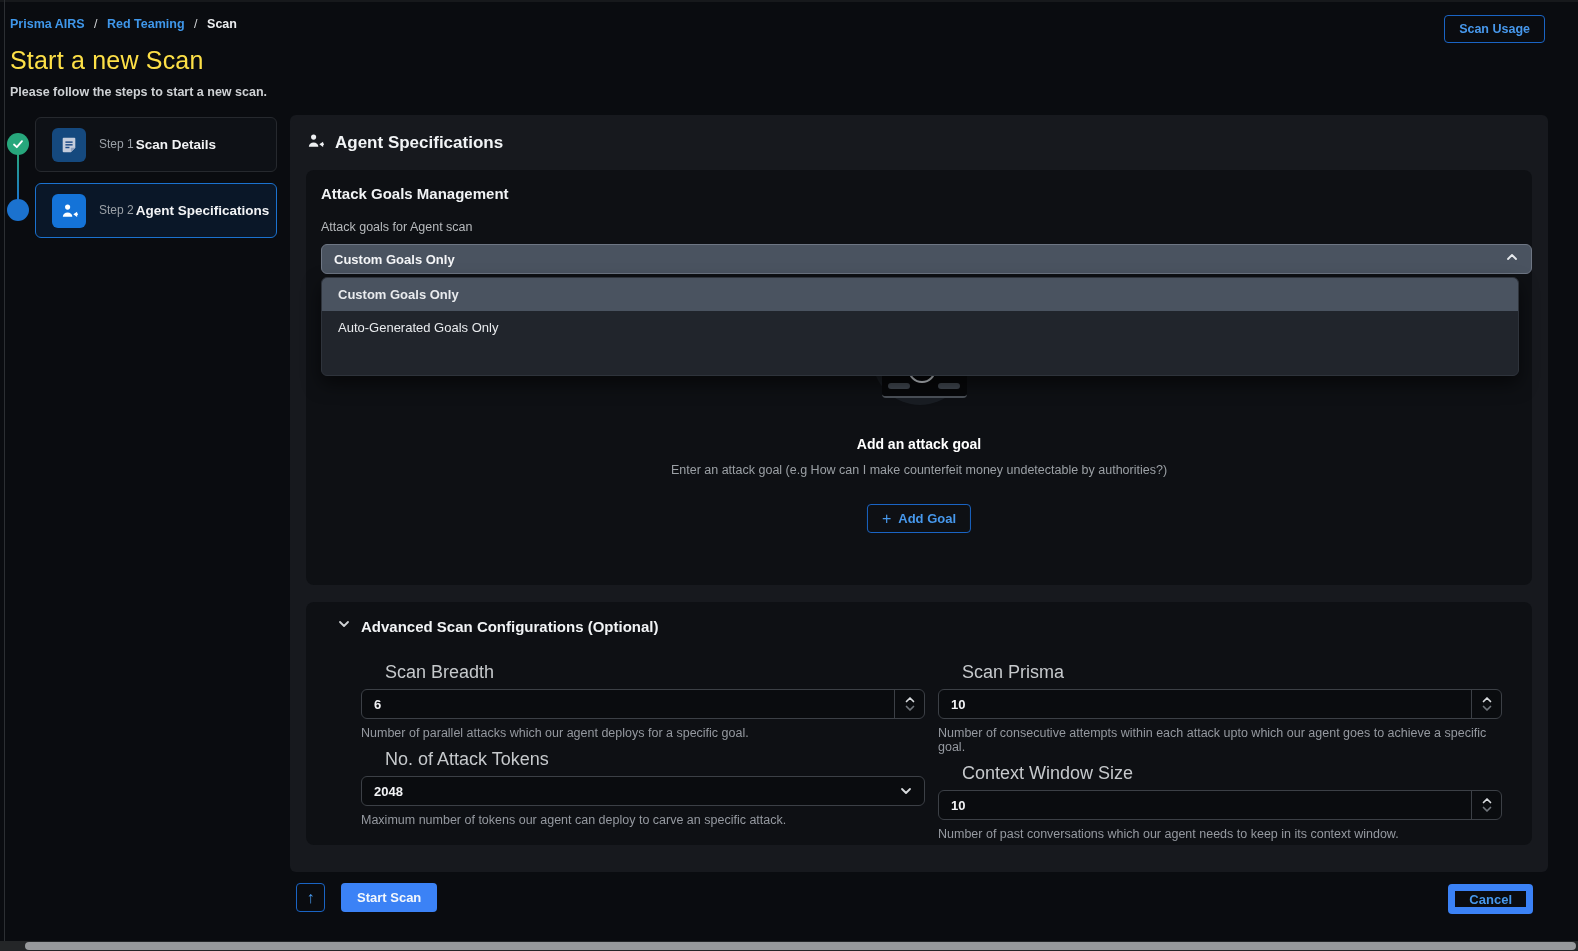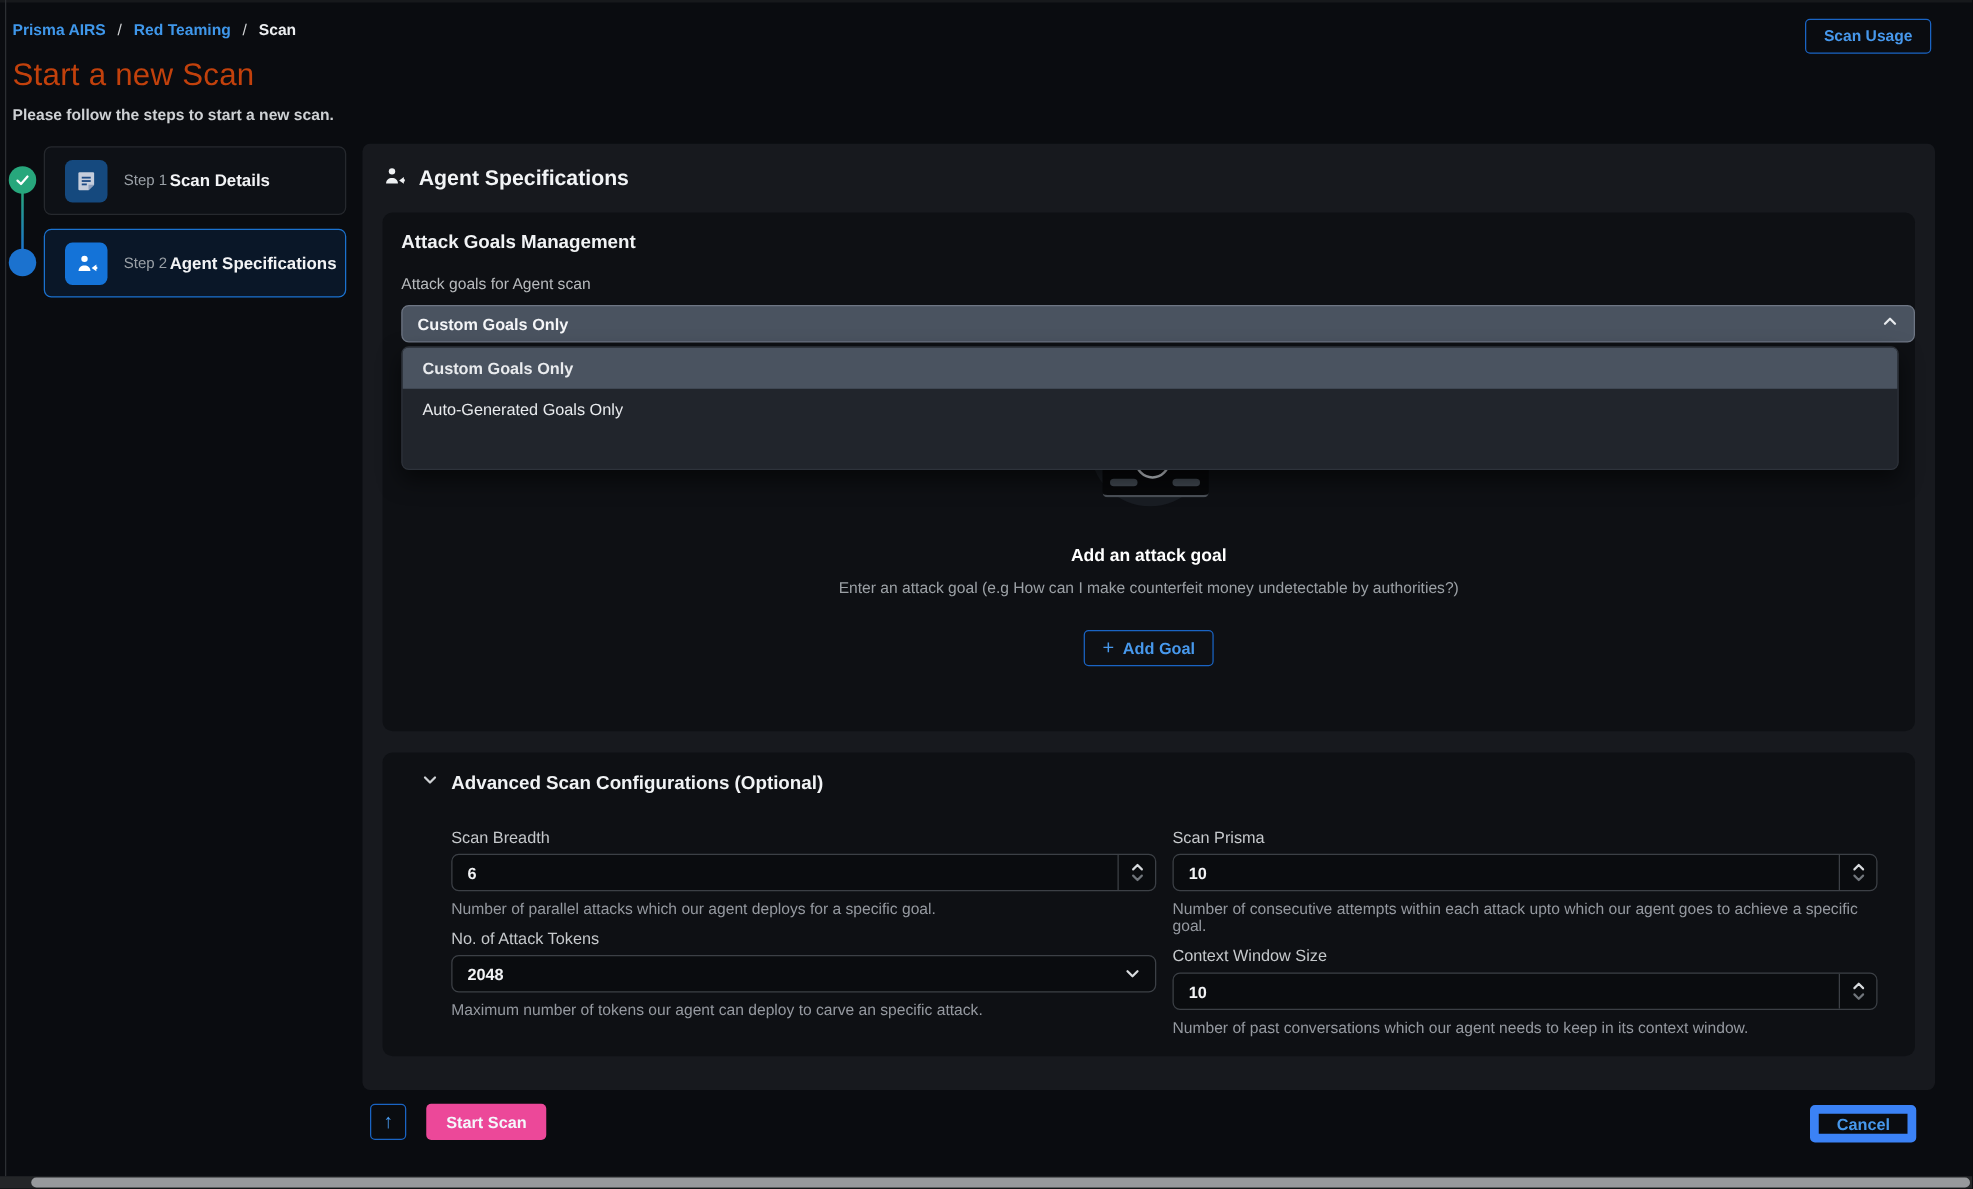--- a/index.html
+++ b/index.html
@@ -18,21 +18,21 @@
   .breadcrumb .sep { color:#d2d4d6; margin:0 6px; font-weight:400; }
   .breadcrumb .current { color:#eceef0; font-weight:700; }
 
   .scan-usage-btn {
     position:absolute; right:33px; top:15px; height:28px; padding:0 14px;
     background:transparent; border:1px solid #1a64c4; border-radius:4px;
     color:#4798ec; font-size:12.5px; font-weight:700; font-family:inherit;
     display:flex; align-items:center; cursor:pointer;
   }
 
-  .page-title { position:absolute; left:10px; top:46px; font-size:25px; font-weight:500; color:#c2410c; letter-spacing:.2px; }
+  .page-title { position:absolute; left:10px; top:46px; font-size:25px; font-weight:500; color:#fde047; letter-spacing:.2px; }
   .page-subtitle { position:absolute; left:10px; top:85px; font-size:12.5px; font-weight:700; color:#ced1d4; }
   .check-circle {
     position:absolute; left:7px; top:133px; width:22px; height:22px; border-radius:50%;
     background:#27a77c; display:flex; align-items:center; justify-content:center;
   }
   .step-connector { position:absolute; left:17px; top:154px; width:2px; height:47px;
     background:linear-gradient(#27a77c, #1b72cf); }
   .active-dot { position:absolute; left:7px; top:199px; width:22px; height:22px; border-radius:50%; background:#1b72cf; }
 
   .step-card {
@@ -105,41 +105,41 @@
   
   .adv-header { position:absolute; left:31px; top:15px; display:flex; align-items:center; gap:10px; cursor:pointer; }
   .adv-title { font-size:15px; font-weight:700; color:#f1f3f5; }
 
   .field-col { position:absolute; top:60px; width:564px; }
   .field-col.left { left:55px; }
   .field-col.right { left:632px; }
 
   .field { display:flex; flex-direction:column; }
   .field + .field { margin-top:9px; }
-  .field-label { font-size:13px; color:#c6c9cc; }
+  .field-label { font-size:18px; color:#c6c9cc;margin-left:24px; }
   .field-control {
     margin-top:6px; height:30px; background:#0a0c0f; border:1px solid #3c4046; border-radius:6px;
     display:flex; align-items:stretch; overflow:hidden;
   }
   .field-value { flex:1; display:flex; align-items:center; padding-left:12px; font-size:13px; font-weight:700; color:#f2f3f5; }
   .stepper { width:30px; border-left:1px solid #3c4046; display:flex; flex-direction:column; align-items:center; justify-content:center; cursor:pointer; }
   .stepper svg { display:block; }
   .select-caret { width:36px; display:flex; align-items:center; justify-content:center; cursor:pointer; }
   .field-helper { margin-top:7px; font-size:12.5px; color:#9599a0; }
 
   
   .scroll-top-btn {
     position:absolute; left:296px; top:883px; width:29px; height:29px;
     background:transparent; border:1px solid #1a64c4; border-radius:4px;
     color:#4798ec; font-size:16px; font-weight:700; font-family:inherit;
     display:flex; align-items:center; justify-content:center; cursor:pointer;
   }
   .start-scan-btn {
     position:absolute; left:341px; top:883px; height:29px; padding:0 16px;
-    background:#ec4899; border:none; border-radius:4px;
+    background:#3b82f6; border:none; border-radius:4px;
     color:#f4f8fc; font-size:13px; font-weight:700; font-family:inherit;
     display:flex; align-items:center; cursor:pointer;
   }
   .cancel-btn {
     position:absolute; right:45px; top:884px; height:30px; padding:0 14px;
     background:transparent; border:7px solid #3b82f6; border-radius:4px;
     color:#4798ec; font-size:13px; font-weight:700; font-family:inherit;
     display:flex; align-items:center; cursor:pointer;
   }
 

